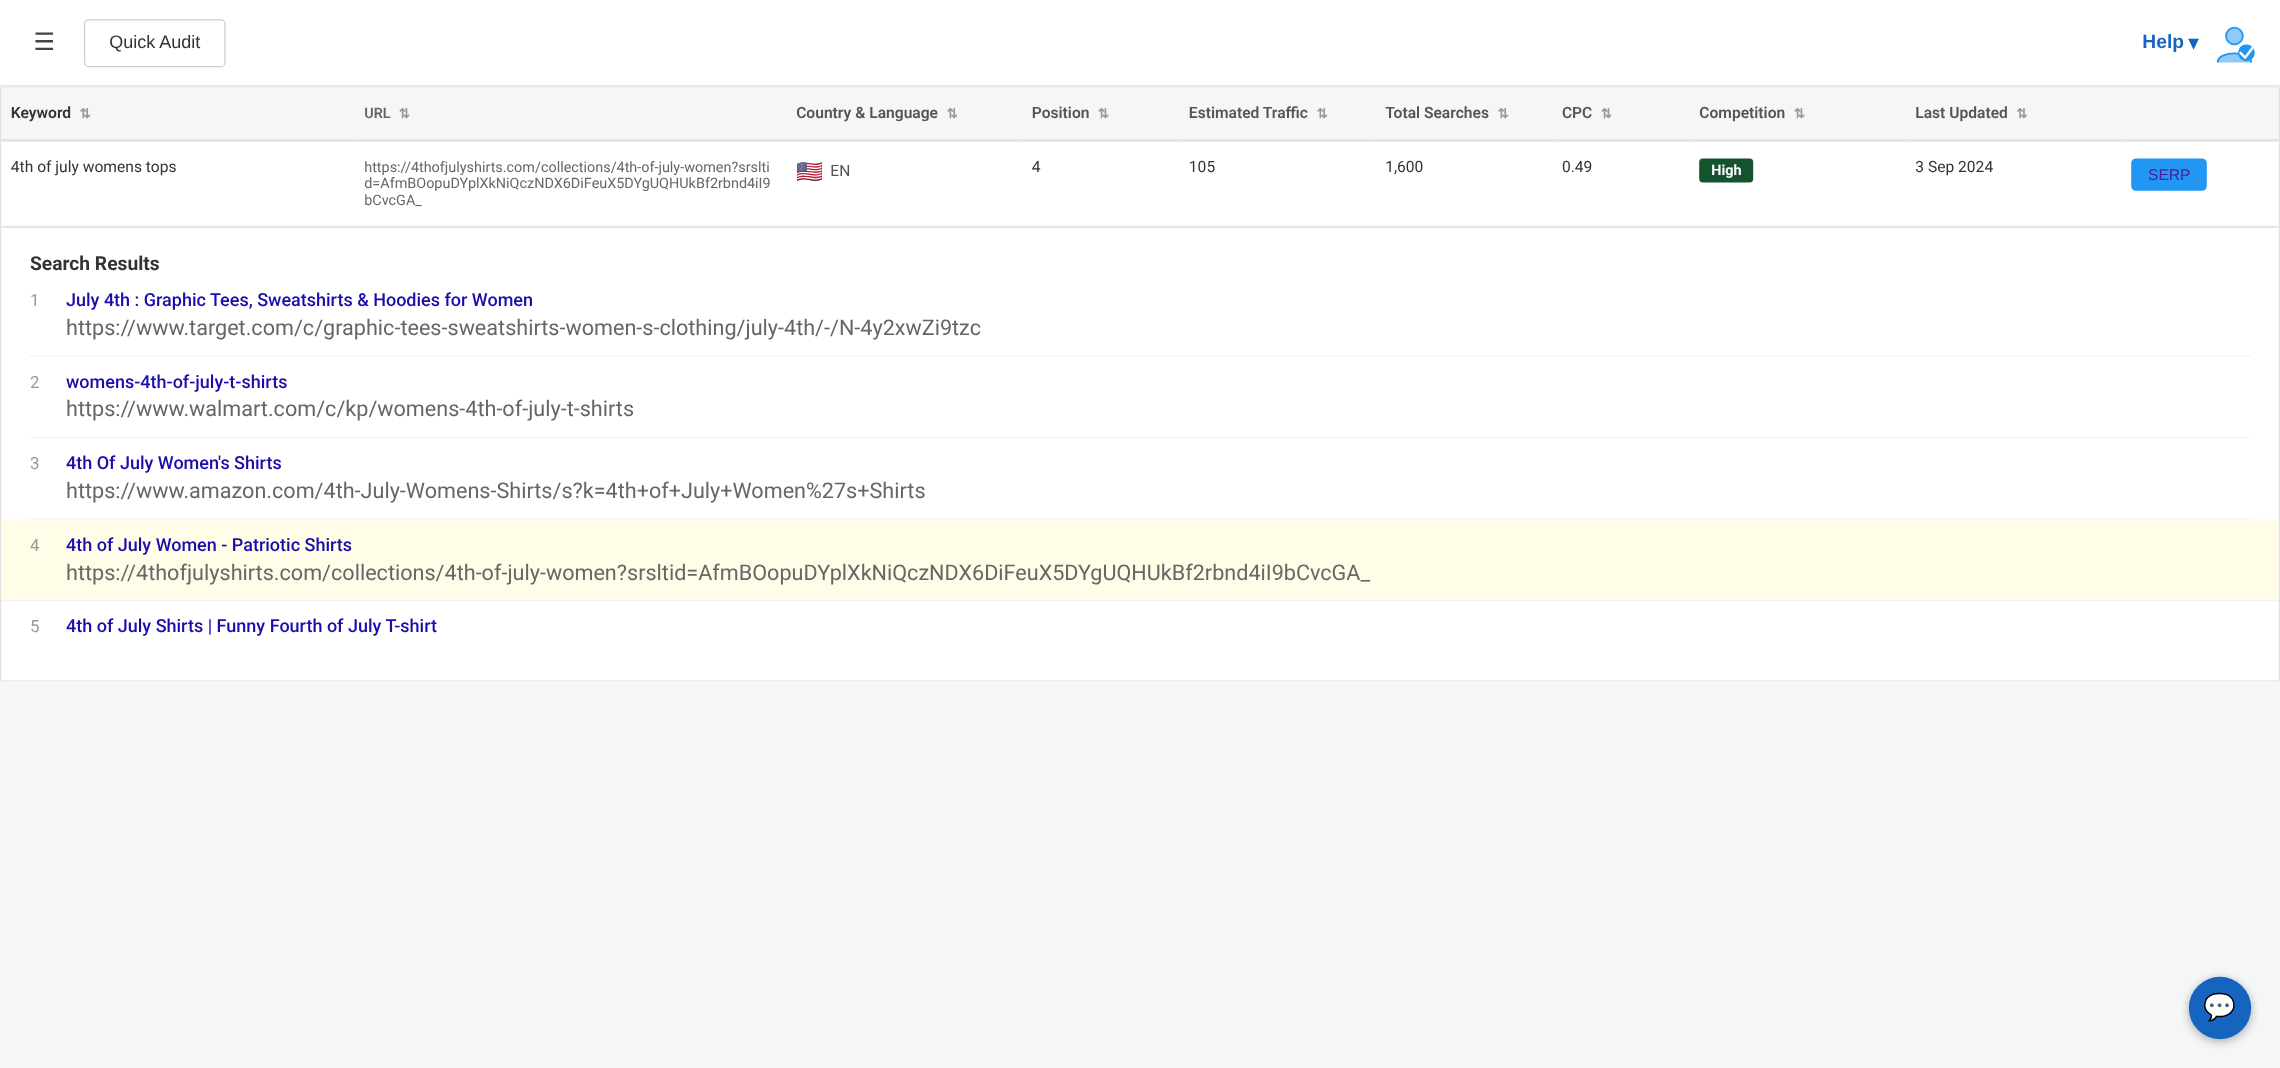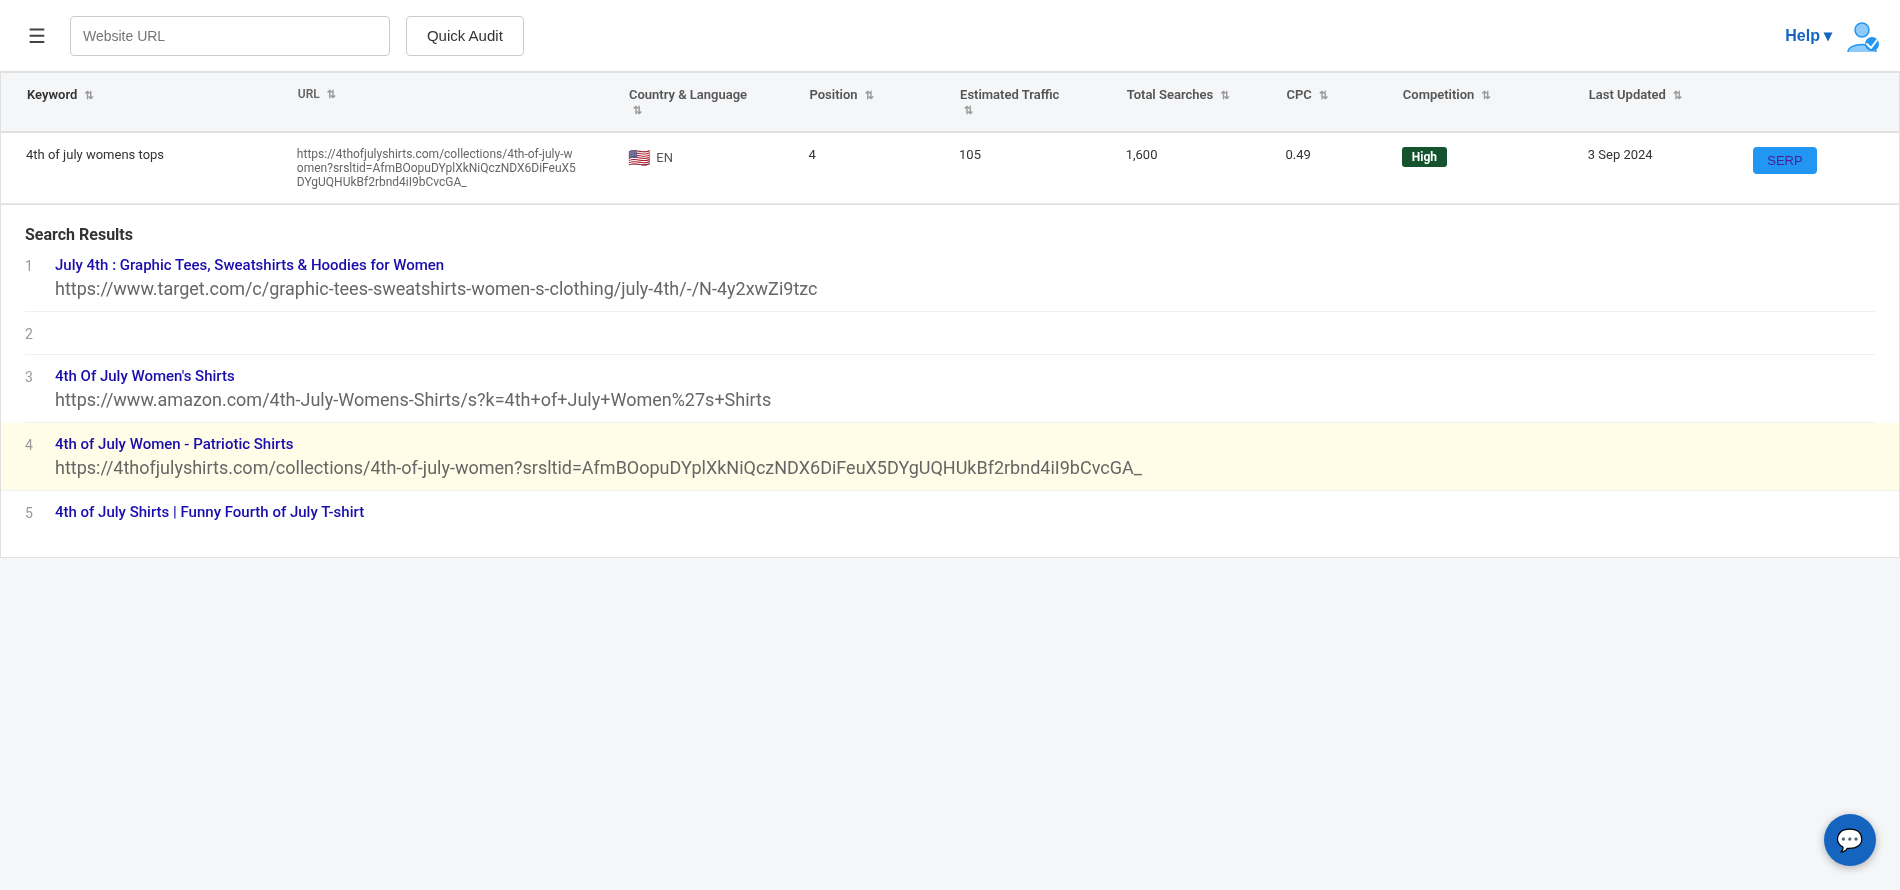--- a/index.html
+++ b/index.html
@@ -94,40 +94,40 @@
     }
     table {
       width: 100%;
       border-collapse: collapse;
     }
     thead tr {
       background: #f5f6f8;
       border-bottom: 2px solid #e0e0e0;
     }
     thead th {
-      padding: 14px 26px;
+      padding: 14px 8px;
       text-align: left;
       font-weight: 600;
       color: #555;
       font-size: 13px;
       white-space: normal;
       vertical-align: top;
     }
     thead th .sort-icon {
       display: inline-block;
       margin-left: 4px;
       color: #999;
       font-size: 11px;
     }
     tbody tr {
       border-bottom: 1px solid #e8e8e8;
       vertical-align: top;
     }
     tbody td {
-      padding: 14px 25px;
+      padding: 14px 8px;
       font-size: 13px;
       vertical-align: top;
     }
     .keyword-col { width: 180px; color: #333; }
     .url-col { width: 220px; color: #666; word-break: break-all; font-size: 12px; }
     .country-col { width: 120px; margin-top: 24px; }
     .position-col { width: 80px; }
     .traffic-col { width: 100px; }
     .searches-col { width: 90px; }
     .cpc-col { width: 70px; }
@@ -226,21 +226,20 @@
     .chat-bubble-icon {
       color: #fff;
       font-size: 22px;
     }
   </style>
 </head>
 <body>
 
 <header class="header">
   <button class="hamburger-btn">☰</button>
-  <input class="url-input" type="text" placeholder="Website URL" style="">
   <button class="quick-audit-btn">Quick Audit</button>
   <div class="header-right">
     <button class="help-btn">
       <span>Help</span>
       <span>▾</span>
     </button>
     <svg class="avatar-icon" viewBox="0 0 36 36" fill="none" xmlns="http://www.w3.org/2000/svg">
       <circle cx="18" cy="12" r="7" fill="#90caf9" stroke="#2196f3" stroke-width="1.5"></circle>
       <path d="M4 34 C4 24 32 24 32 34" stroke="#2196f3" stroke-width="1.5" fill="#90caf9"></path>
       <circle cx="28" cy="26" r="7" fill="#2196f3"></circle>
@@ -330,20 +329,24 @@
     <div class="search-result-item">
       <span class="result-number">1</span>
       <div class="result-content">
         <a class="result-title" href="#">July 4th : Graphic Tees, Sweatshirts &amp; Hoodies for Women</a>
         <span class="result-url">https://www.target.com/c/graphic-tees-sweatshirts-women-s-clothing/july-4th/-/N-4y2xwZi9tzc</span>
       </div>
     </div>
 
     <div class="search-result-item">
       <span class="result-number">2</span>
+      <div class="result-content">
+        <a class="result-title" href="#">womens-4th-of-july-t-shirts</a>
+        <span class="result-url">https://www.walmart.com/c/kp/womens-4th-of-july-t-shirts</span>
+      </div>
     </div>
 
     <div class="search-result-item">
       <span class="result-number">3</span>
       <div class="result-content">
         <a class="result-title" href="#">4th Of July Women's Shirts</a>
         <span class="result-url">https://www.amazon.com/4th-July-Womens-Shirts/s?k=4th+of+July+Women%27s+Shirts</span>
       </div>
     </div>
 

